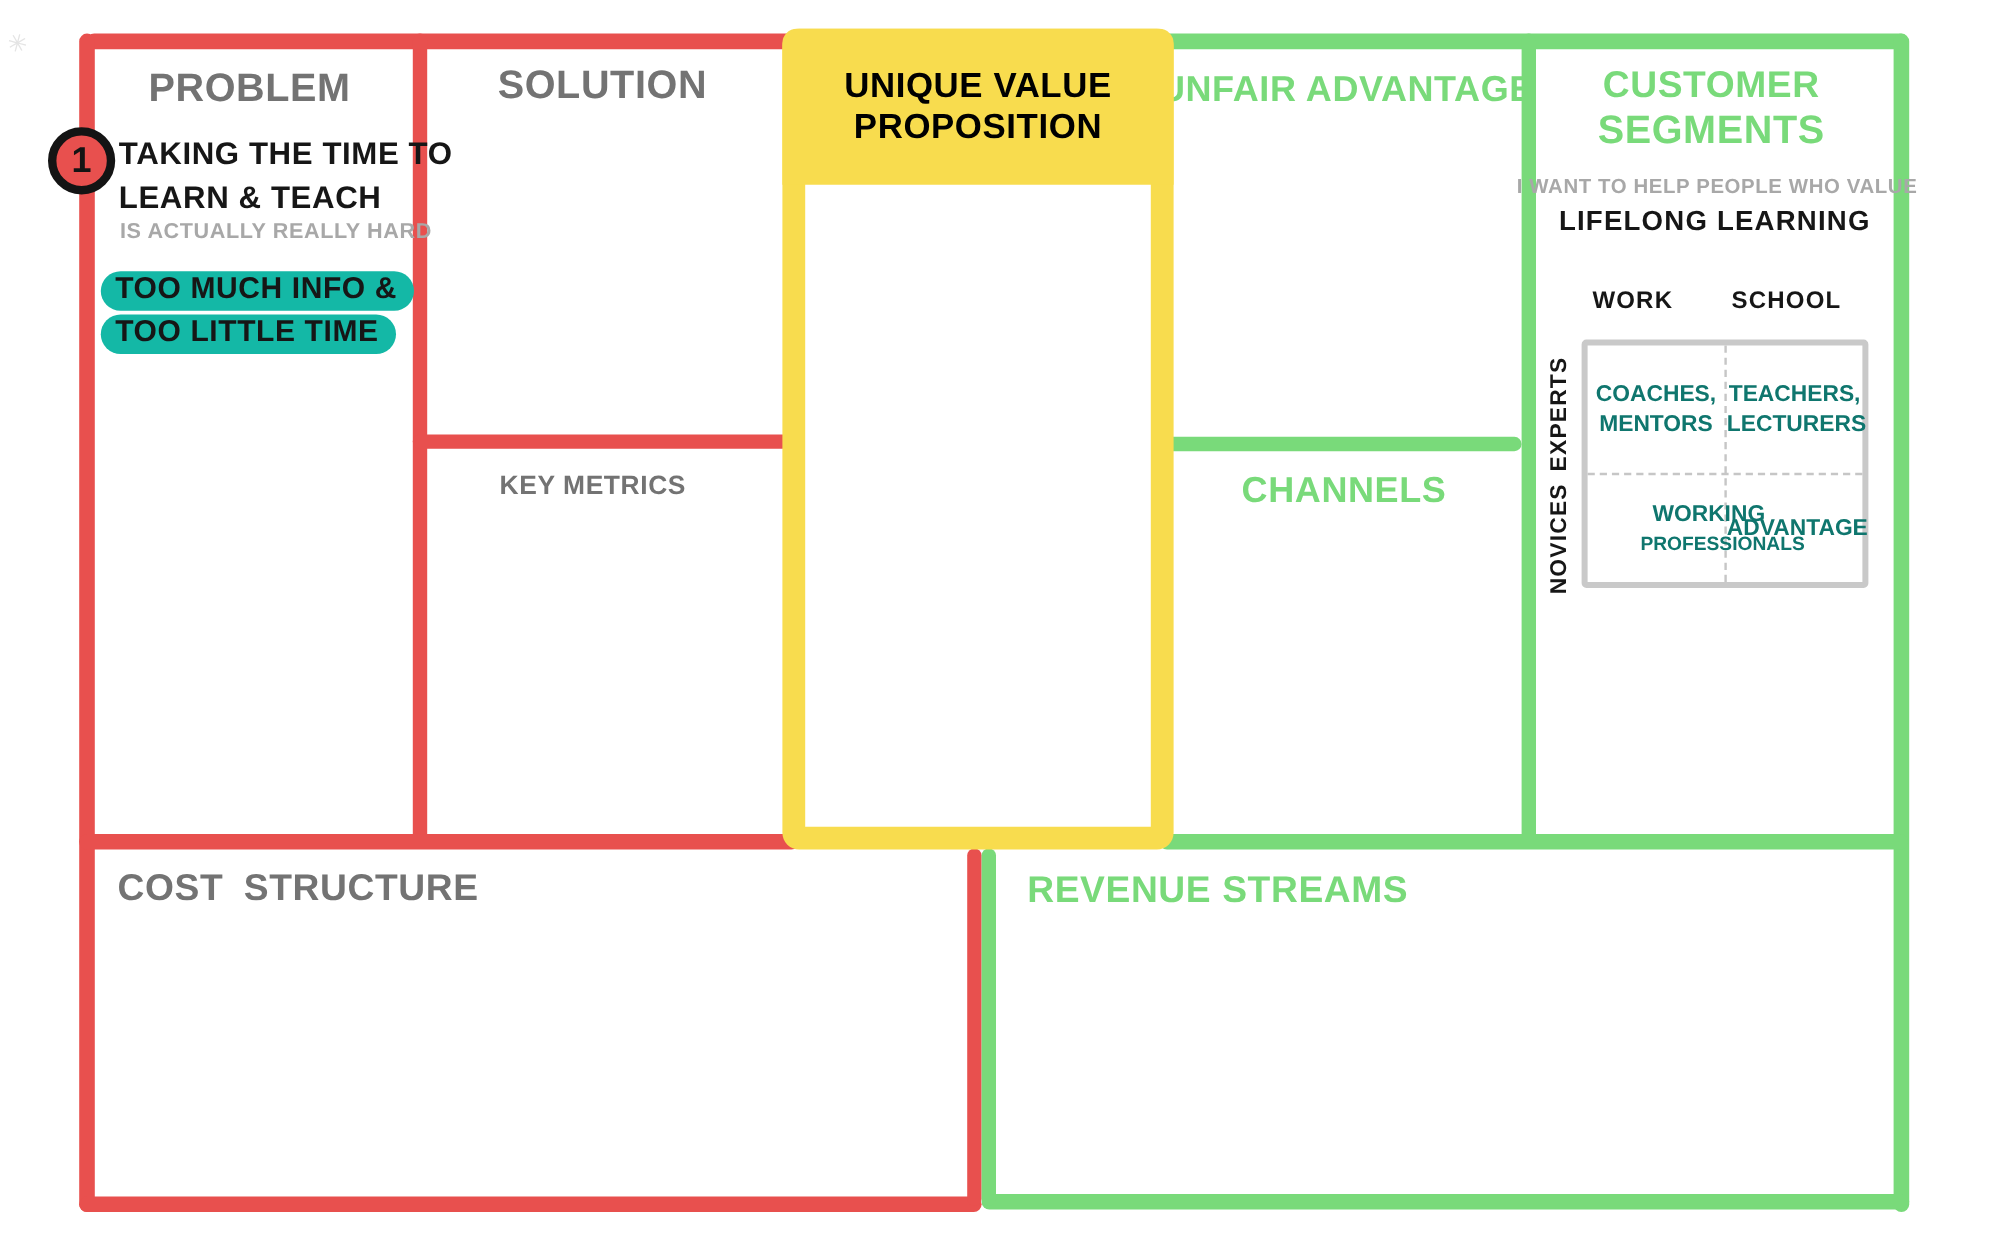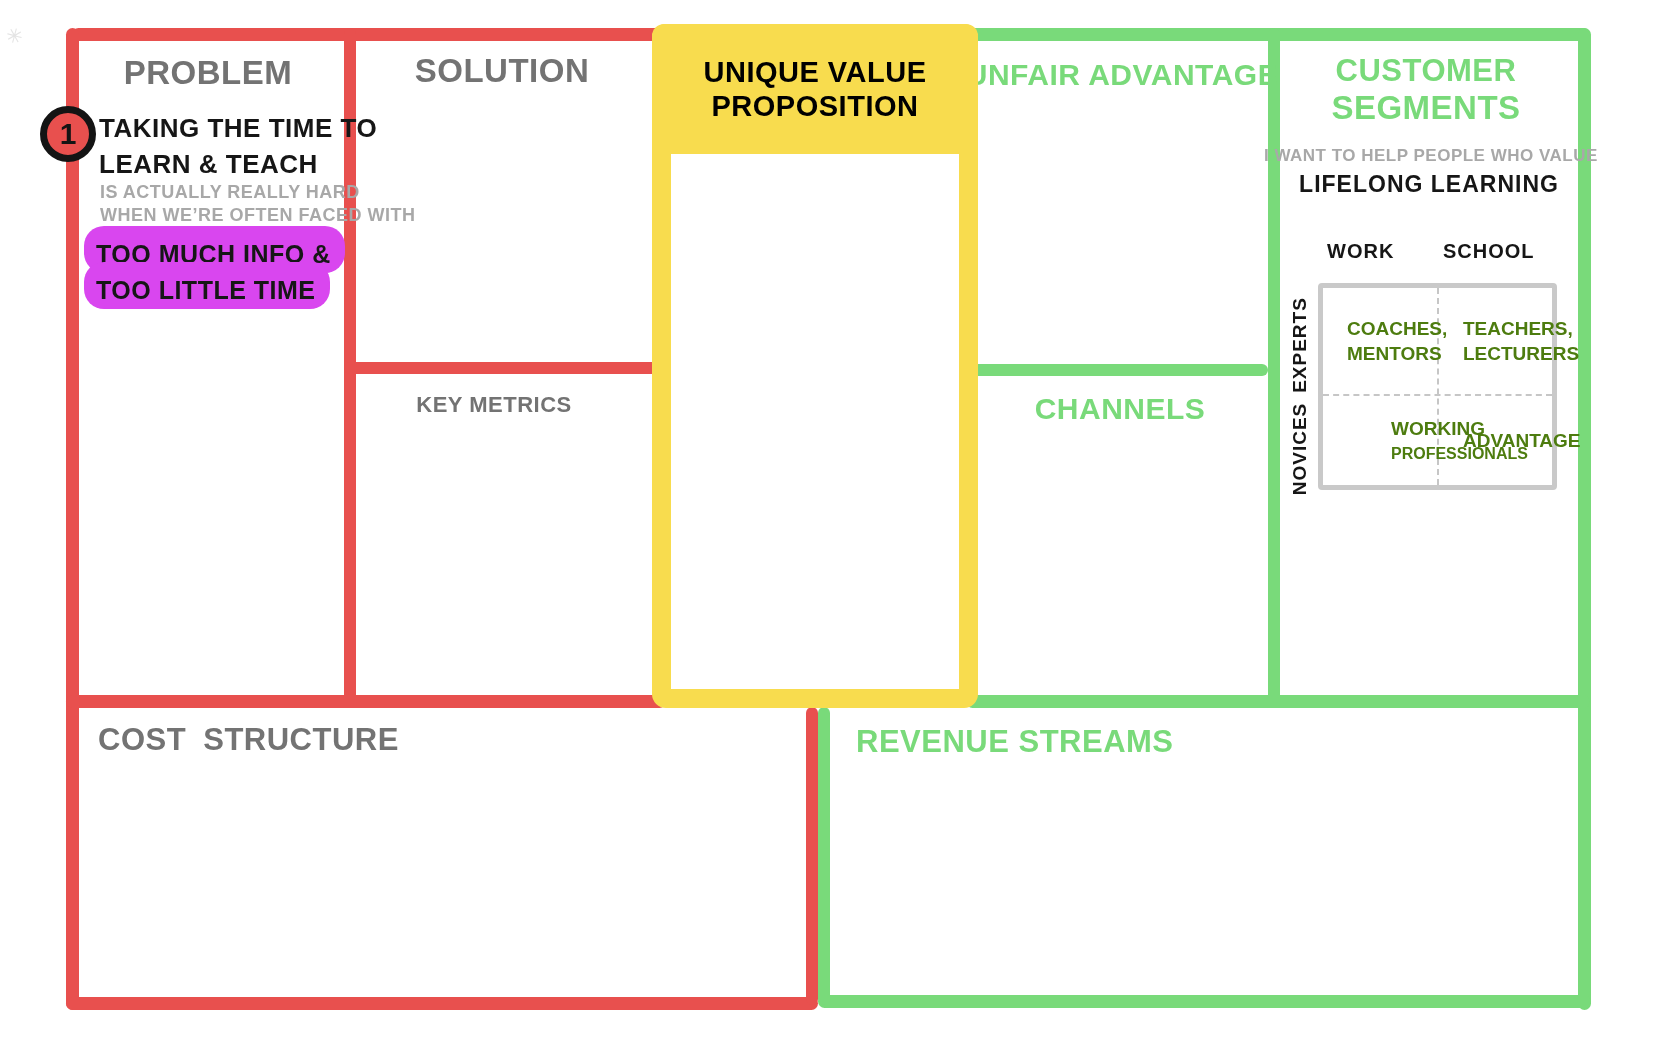--- a/index.html
+++ b/index.html
@@ -26,33 +26,33 @@
   }
   
   .badge{
     position:absolute;left:40px;top:106px;width:42px;height:42px;border-radius:50%;
     border:7px solid #141414;background:#e8504e;color:#141414;font-size:30px;
     display:flex;align-items:center;justify-content:center;z-index:3;
   }
   .statement{position:absolute;left:99px;top:110px;color:#161616;font-size:26px;line-height:36px;letter-spacing:0.5px;}
   .graytext{position:absolute;left:100px;top:181px;color:#a8a8a8;font-size:18px;line-height:23px;letter-spacing:0.5px;}
   .pill{
-    position:absolute;left:84px;background:#d946ef;border-radius:20px;
-    color:#161616;font-size:25px;padding:14px 14px 4px 12px;white-space:nowrap;letter-spacing:0.5px;
+    position:absolute;left:84px;background:#14b8a6;border-radius:20px;
+    color:#161616;font-size:25px;padding:0 14px 4px 12px;white-space:nowrap;letter-spacing:0.5px;
   }
   
   .cs-intro-gray{position:absolute;left:1228px;width:300px;top:146px;text-align:center;color:#a8a8a8;font-size:17px;letter-spacing:0.5px;white-space:nowrap;margin-left:36px;}
   .cs-intro-black{position:absolute;left:1279px;width:300px;top:171px;text-align:center;color:#161616;font-size:23px;letter-spacing:1px;white-space:nowrap;}
   .matrix{
     position:absolute;left:1318px;top:283px;width:229px;height:197px;
     border:5px solid #c9c9c9;border-radius:4px;background:#ffffff;z-index:1;
   }
   .matrix .vdash{position:absolute;left:114px;top:0;width:0;height:100%;border-left:2px dashed #c6c6c6;}
   .matrix .hdash{position:absolute;top:106px;left:0;height:0;width:100%;border-top:2px dashed #c6c6c6;}
-  .mcell{position:absolute;color:#4d7c0f;font-size:19px;line-height:25px;text-align:left;margin-left:24px;}
+  .mcell{position:absolute;color:#0f766e;font-size:19px;line-height:25px;text-align:center;}
   .mcol{position:absolute;top:240px;width:100px;color:#161616;font-size:20px;letter-spacing:1px;}
   .mrow{position:absolute;width:110px;height:22px;text-align:center;color:#161616;font-size:19px;letter-spacing:1px;transform:rotate(-90deg);}
   .artifact{position:absolute;left:6px;top:24px;color:#e4e4e4;font-size:20px;font-weight:400;transform:rotate(15deg);}
 </style>
 </head>
 <body>
 
 <div id="canvas">
 
   <div class="artifact">✳</div>
@@ -92,21 +92,20 @@
 
   <div class="badge">1</div>
 
   <div class="statement">
     <div>TAKING THE TIME TO</div>
     <div>LEARN &amp; TEACH</div>
   </div>
 
   <div class="graytext">
     <div>IS ACTUALLY REALLY HARD</div>
-    <div>WHEN WE’RE OFTEN FACED WITH</div>
   </div>
 
   <div class="pill" style="top:226px;">TOO MUCH INFO &amp;</div>
   <div class="pill" style="top:262px;">TOO LITTLE TIME</div>
 
   <div class="uvp-box">
     <div class="uvp-header">
       <div>UNIQUE VALUE</div>
       <div>PROPOSITION</div>
     </div>

